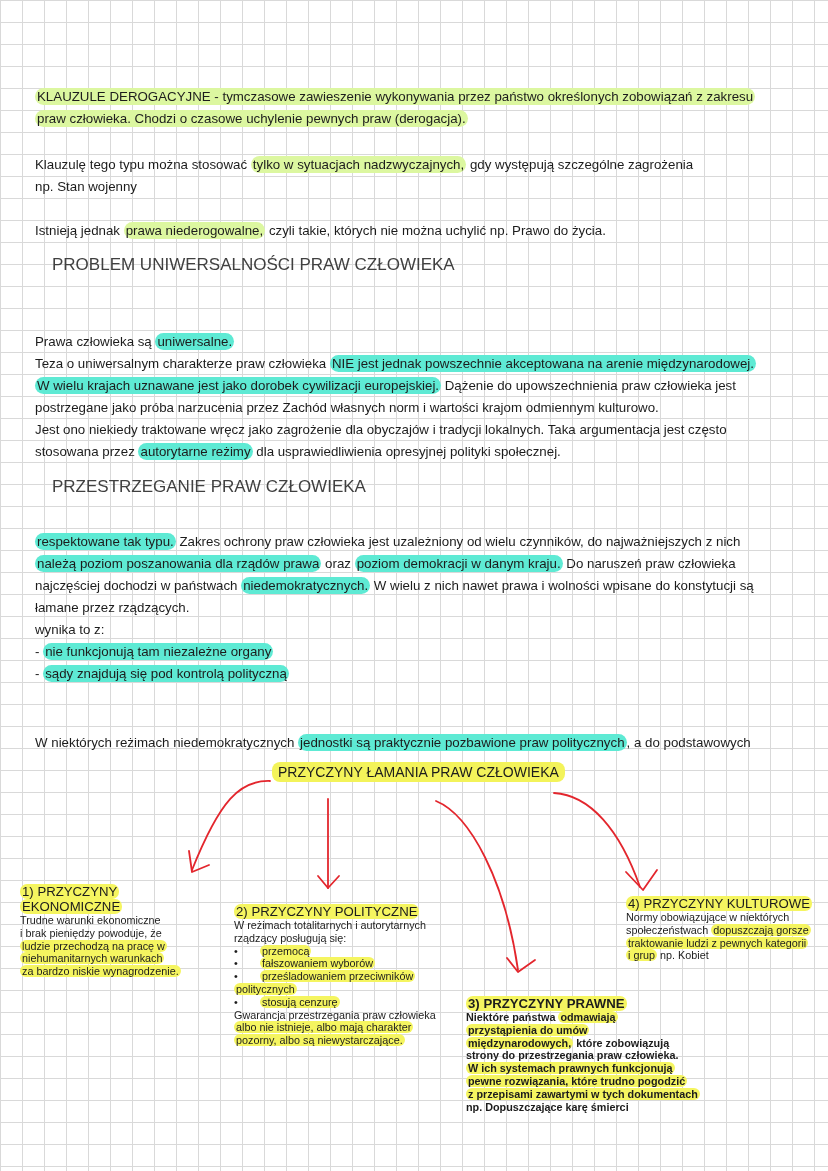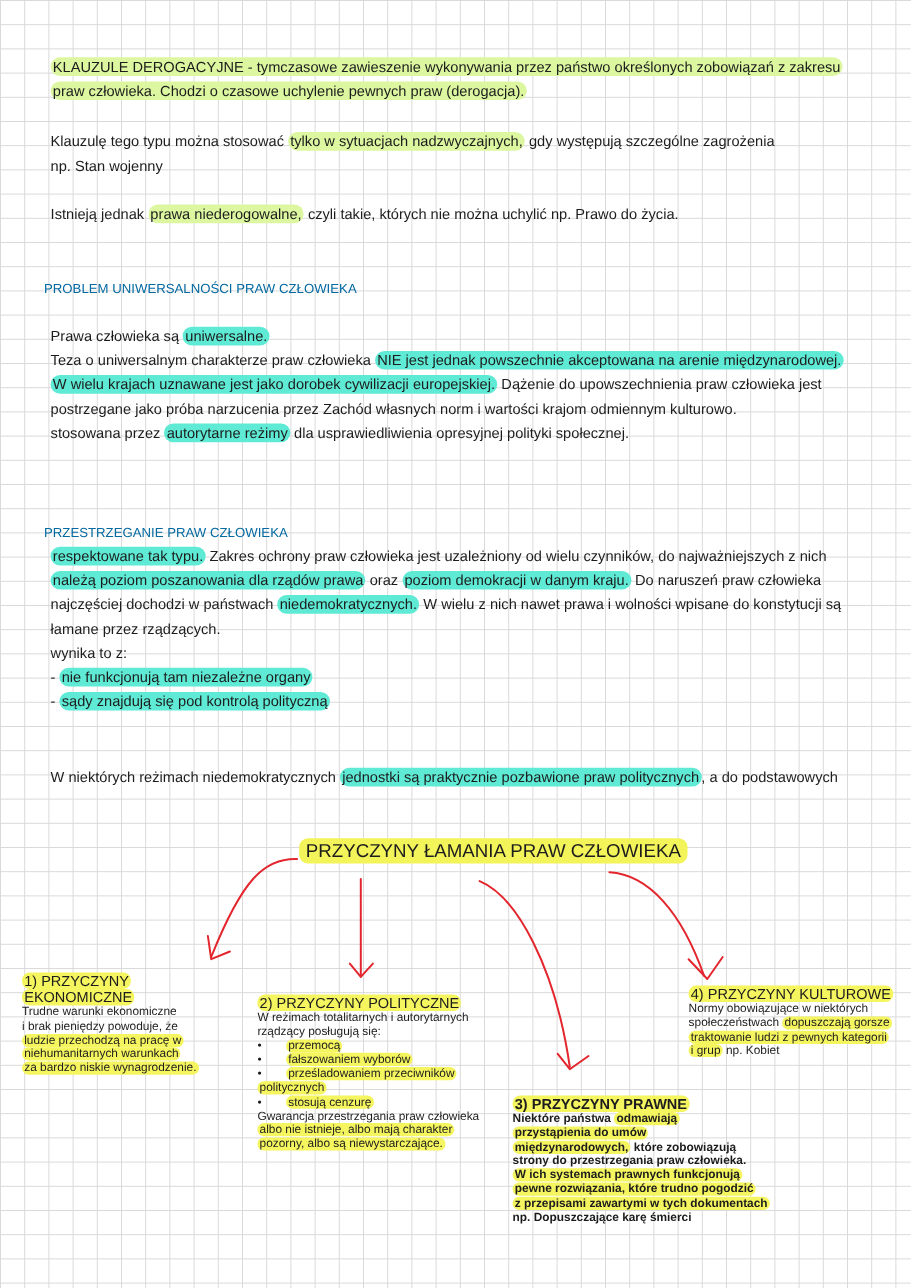--- a/index.html
+++ b/index.html
@@ -7,27 +7,27 @@
     width: 828px; height: 1171px; position: relative; overflow: hidden;
     background-color: #ffffff;
     background-image:
       linear-gradient(to right, #d9d9d9 1px, transparent 1px),
       linear-gradient(to bottom, #d9d9d9 1px, transparent 1px);
     background-size: 22px 22px;
     background-position: 0px 0px;
     font-family: "Liberation Sans", sans-serif;
     color: #1c1c1c;
   }
-  .para { position: absolute; left: 46px; font-size: 13.3px; line-height: 22px; white-space: nowrap; }
+  .para { position: absolute; left: 35px; font-size: 13.3px; line-height: 22px; white-space: nowrap; margin-top: 36px; }
   .para .line { display: block; height: 22px; }
-  .red-heading { position: absolute; left: 40px; font-size: 12px; color: #0369a1; white-space: nowrap; }
+  .red-heading { position: absolute; left: 52px; font-size: 17px; color: #404040; white-space: nowrap; }
   .hl-g { background: #dcf7a0; border-radius: 9px; padding: 1px 2px; box-decoration-break: clone; -webkit-box-decoration-break: clone; }
   .hl-o { background: #5eead4; border-radius: 9px; padding: 1px 2px; box-decoration-break: clone; -webkit-box-decoration-break: clone; }
   .hl-y { background: #f5f560; border-radius: 7px; padding: 0 2px; box-decoration-break: clone; -webkit-box-decoration-break: clone; }
-  .center-title { position: absolute; left: 272px; top: 764px; font-size: 17px; white-space: nowrap; }
+  .center-title { position: absolute; left: 272px; top: 764px; font-size: 14px; white-space: nowrap; }
   .center-title span { background: #f3f35a; border-radius: 8px; padding: 2px 6px; }
   .box { position: absolute; font-size: 10.8px; line-height: 12.8px; color: #1c1c1c; }
   .box .bt { font-size: 13.2px; line-height: 15px; display: block; }
   .box .ln { display: block; white-space: nowrap; }
   .bullet { display: inline-block; width: 26px; }
   svg.arrows { position: absolute; left: 0; top: 0; pointer-events: none; }
 </style>
 </head>
 <body>
 
@@ -42,20 +42,21 @@
 <div class="para" style="top:184px;">
   <span class="line"><span>Istnieją jednak </span><span class="hl-g">prawa niederogowalne,</span><span> czyli takie, których nie można uchylić np. Prawo do życia.</span></span>
 </div>
 
 <div class="red-heading" style="top:255px;">PROBLEM UNIWERSALNOŚCI PRAW CZŁOWIEKA</div>
 <div class="para" style="top:295px;">
   <span class="line"><span>Prawa człowieka są </span><span class="hl-o">uniwersalne.</span></span>
   <span class="line"><span>Teza o uniwersalnym charakterze praw człowieka </span><span class="hl-o">NIE jest jednak powszechnie akceptowana na arenie międzynarodowej.</span></span>
   <span class="line"><span class="hl-o">W wielu krajach uznawane jest jako dorobek cywilizacji europejskiej.</span><span> Dążenie do upowszechnienia praw człowieka jest</span></span>
   <span class="line">postrzegane jako próba narzucenia przez Zachód własnych norm i wartości krajom odmiennym kulturowo.</span>
+  <span class="line">Jest ono niekiedy traktowane wręcz jako zagrożenie dla obyczajów i tradycji lokalnych. Taka argumentacja jest często</span>
   <span class="line"><span>stosowana przez </span><span class="hl-o">autorytarne reżimy</span><span> dla usprawiedliwienia opresyjnej polityki społecznej.</span></span>
 </div>
 
 <div class="red-heading" style="top:477px;">PRZESTRZEGANIE PRAW CZŁOWIEKA</div>
 <div class="para" style="top:495px;">
   <span class="line"><span class="hl-o">respektowane tak typu.</span><span> Zakres ochrony praw człowieka jest uzależniony od wielu czynników, do najważniejszych z nich</span></span>
   <span class="line"><span class="hl-o">należą poziom poszanowania dla rządów prawa</span><span> oraz </span><span class="hl-o">poziom demokracji w danym kraju.</span><span> Do naruszeń praw człowieka</span></span>
   <span class="line"><span>najczęściej dochodzi w państwach </span><span class="hl-o">niedemokratycznych.</span><span> W wielu z nich nawet prawa i wolności wpisane do konstytucji są</span></span>
   <span class="line">łamane przez rządzących.</span>
   <span class="line">wynika to z:</span>

